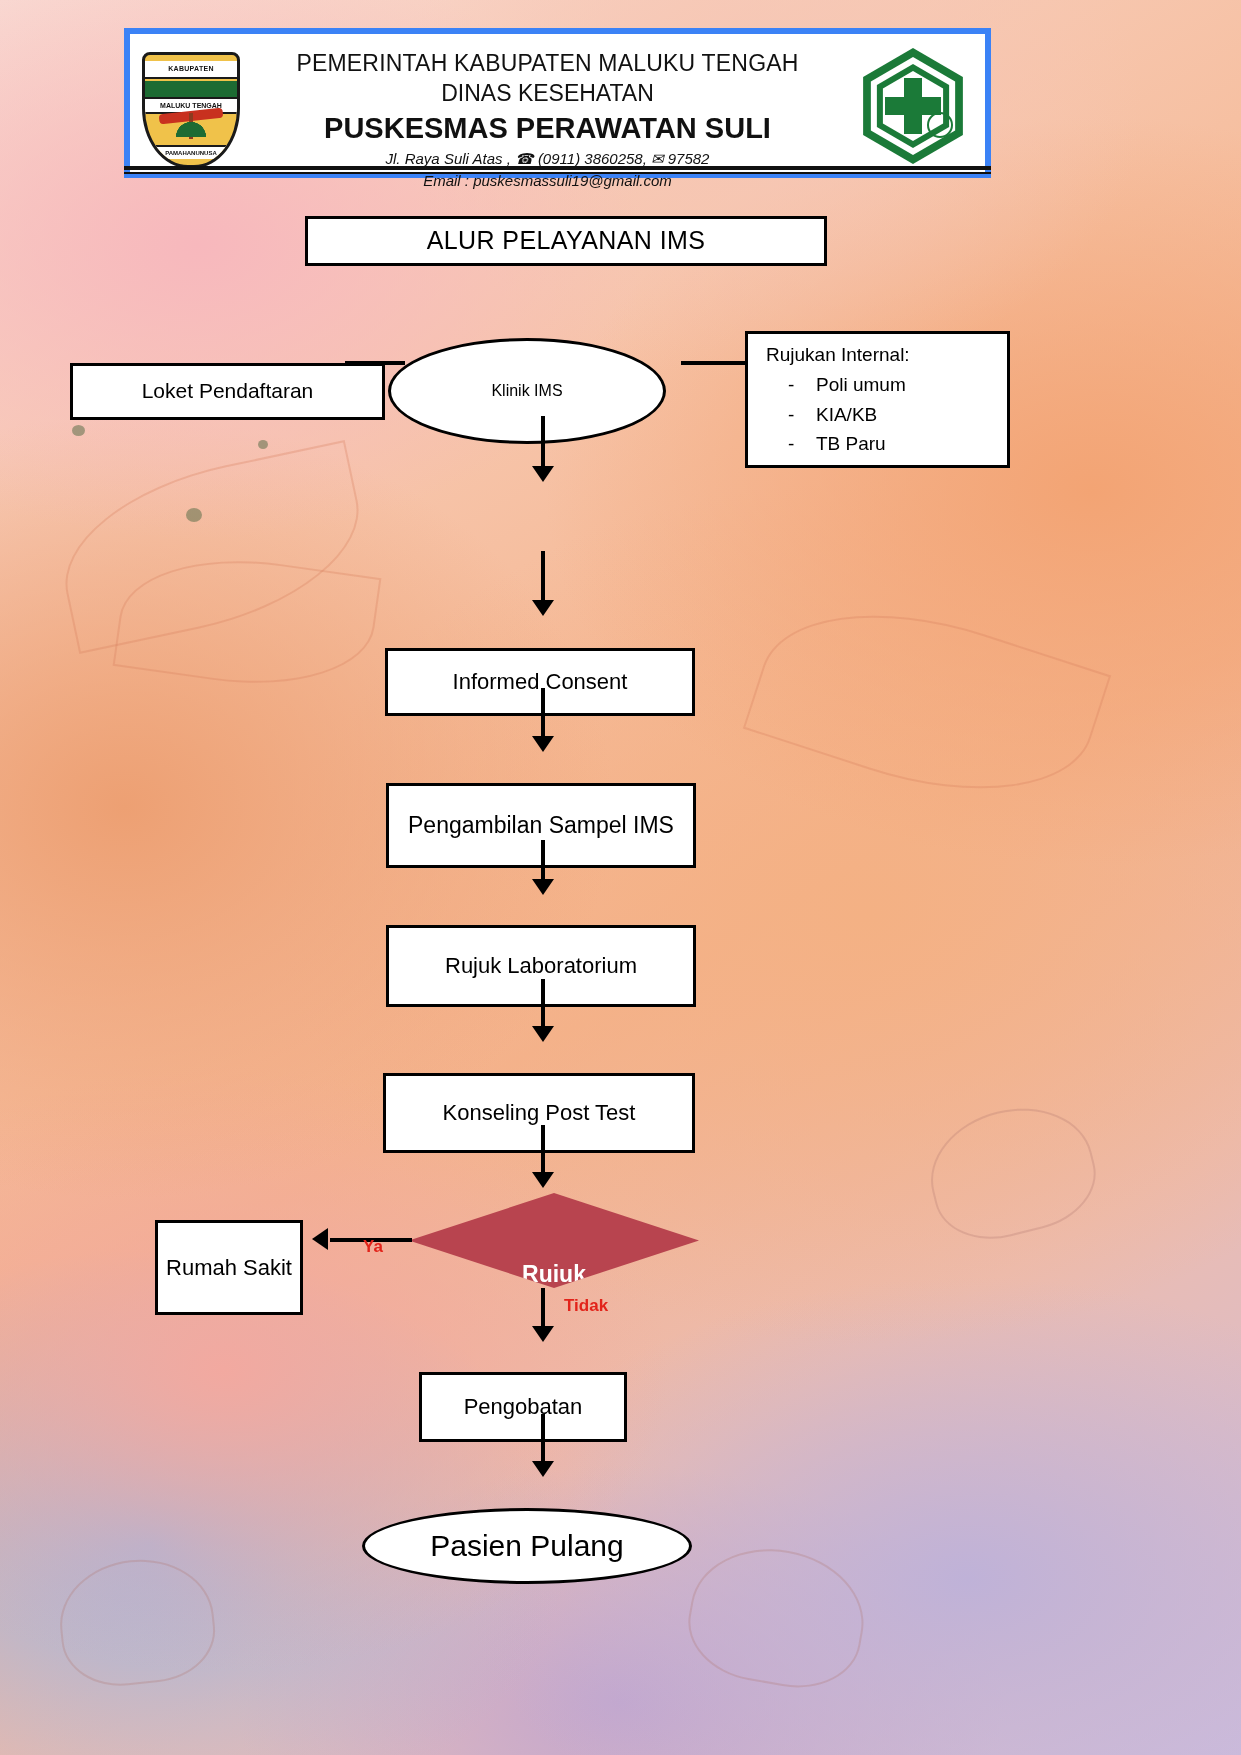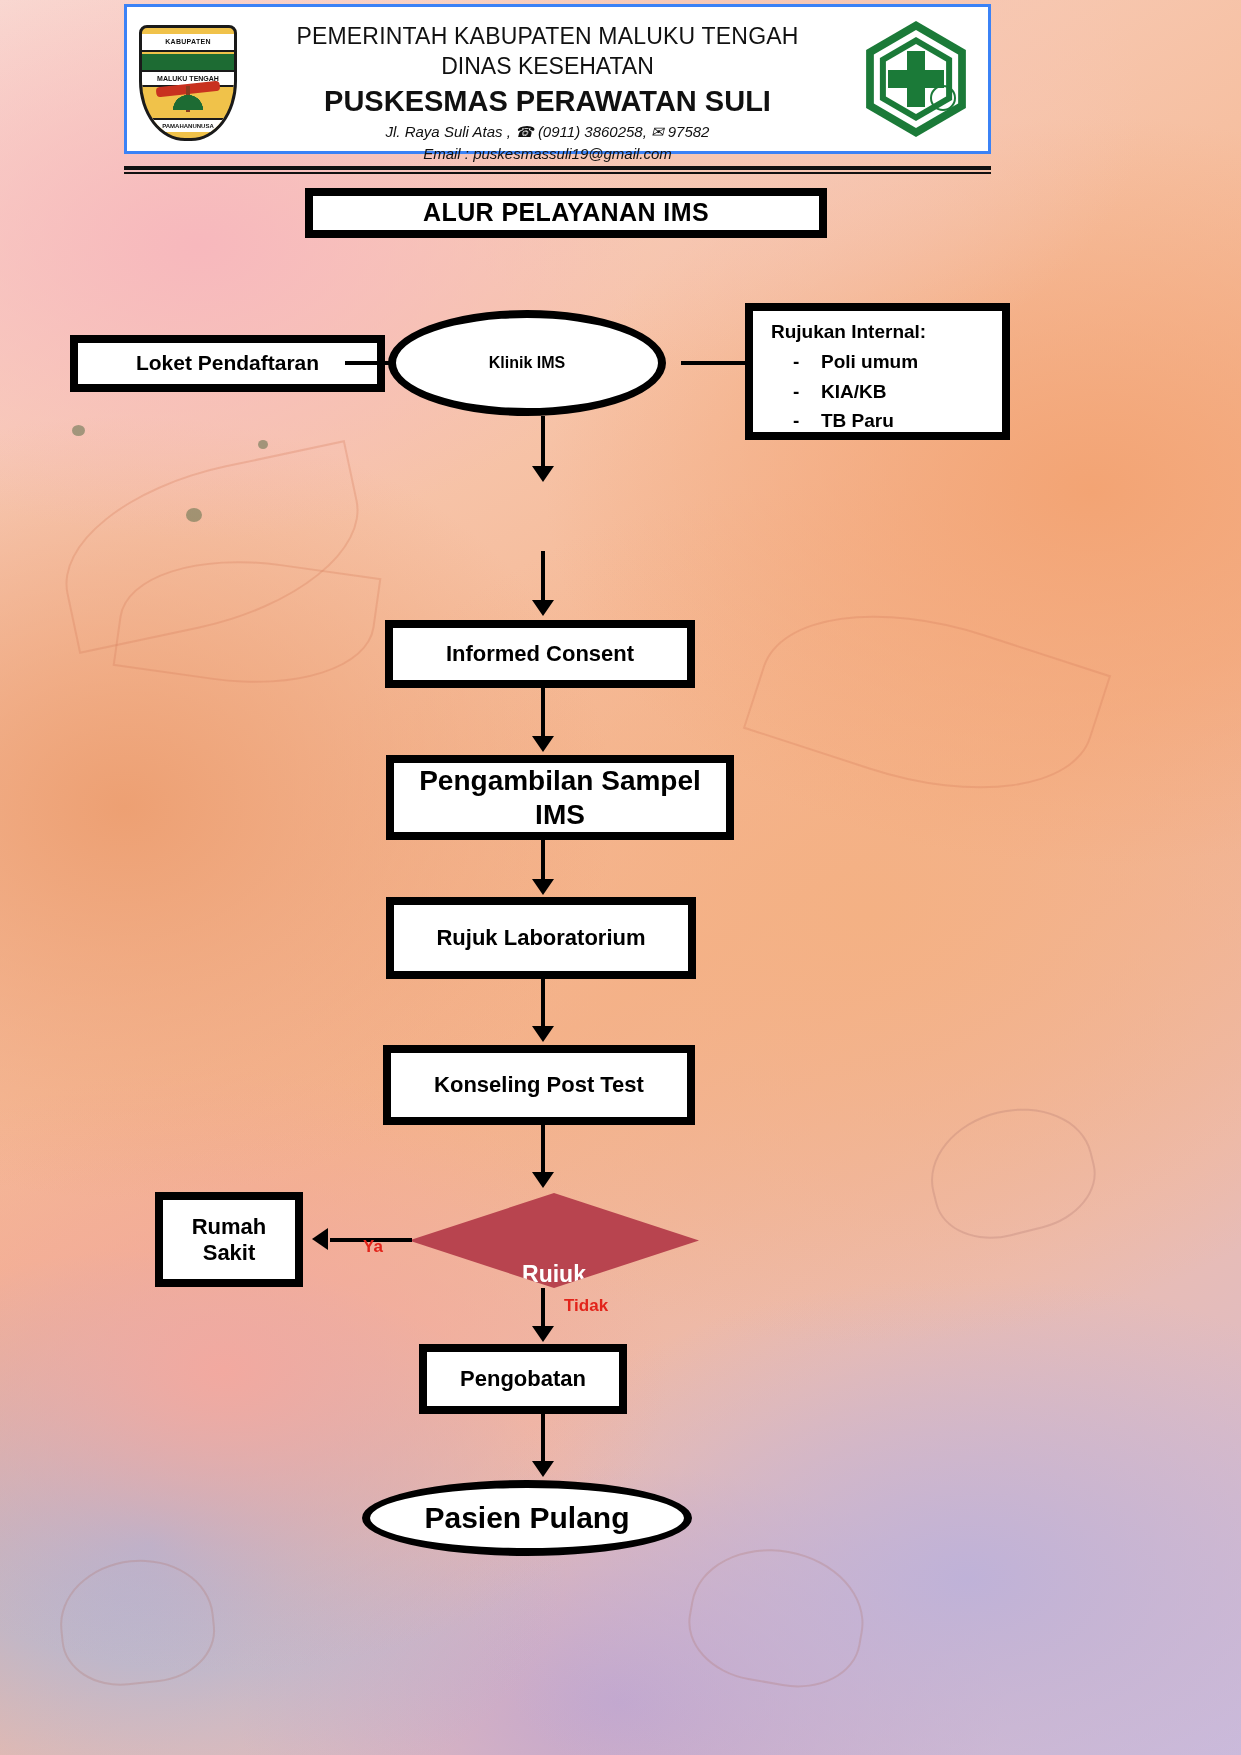--- a/index.html
+++ b/index.html
@@ -21,22 +21,22 @@
       radial-gradient(ellipse 600px 420px at 12% 88%, #9fb6e2 0%, rgba(159,182,226,0) 70%),
       radial-gradient(ellipse 700px 420px at 78% 90%, #bfb2d8 0%, rgba(191,178,216,0) 72%),
       radial-gradient(ellipse 520px 320px at 50% 97%, #c3a6cd 0%, rgba(195,166,205,0) 74%),
       linear-gradient(150deg,#f9d9d2 0%,#f6bfa0 35%,#f4b28d 55%,#ecbcb0 75%,#cdbcdc 100%);
   }
   .speck{position:absolute;border-radius:50%;background:#5c6f4a;opacity:.55;}
   .leafline{position:absolute;border:2px solid rgba(214,126,92,.30);border-radius:60% 0 60% 0;}
   .bfly{position:absolute;border:2px solid rgba(175,120,110,.28);border-radius:50% 50% 40% 40%;}
   
   #header{
-    position:absolute;left:124px;top:4px;width:867px;height:150px;
-    background:#fff;border:3px solid #3b82f6;z-index:3;box-sizing:border-box;
+    position:absolute;left:124px;top:28px;width:867px;height:150px;
+    background:#fff;border:6px solid #3b82f6;z-index:3;box-sizing:border-box;
   }
   #crest{position:absolute;left:12px;top:18px;width:92px;height:110px;}
   #crest .shield{
     width:92px;height:110px;background:#f0c24a;border:3px solid #1a1a1a;
     border-radius:8px 8px 46px 46px / 8px 8px 60px 60px;position:relative;overflow:hidden;
   }
   #crest .band{position:absolute;left:0;right:0;top:6px;height:16px;background:#fff;border-bottom:2px solid #1a1a1a;
     font-size:7px;font-weight:bold;text-align:center;line-height:16px;color:#111;letter-spacing:.3px;}
   #crest .band2{position:absolute;left:0;right:0;top:42px;height:13px;background:#fff;border-top:2px solid #1a1a1a;border-bottom:2px solid #1a1a1a;
     font-size:7px;font-weight:bold;text-align:center;line-height:13px;color:#111;}
@@ -62,36 +62,36 @@
   .h-l1{font-size:23px;letter-spacing:.2px;line-height:30px;}
   .h-l2{font-size:23px;line-height:30px;}
   .h-l3{font-size:29px;font-weight:bold;line-height:40px;}
   .h-l4{font-size:15px;font-style:italic;line-height:22px;}
   .h-l5{font-size:15px;font-style:italic;line-height:22px;}
   #headrule{position:absolute;left:124px;top:166px;width:867px;height:4px;background:#111;z-index:3;}
   #headrule:after{content:"";position:absolute;left:0;top:6px;width:867px;height:2px;background:#111;}
   
   #flow{position:absolute;inset:0;z-index:2;}
   .node{
-    position:absolute;background:#fff;border:8px solid #000000;box-sizing:border-box;
+    position:absolute;background:#fff;border:3px solid #000000;box-sizing:border-box;
     display:flex;align-items:center;justify-content:center;text-align:center;
-    font-weight:bold;color:#000;line-height:1.18;
+    font-weight:normal;color:#000;line-height:1.18;margin-top:28px;
   }
   .ellipse{border-radius:50%;}
   #title{left:305px;top:188px;width:522px;height:50px;font-size:25px;letter-spacing:.4px;}
   #loket{left:70px;top:335px;width:315px;height:57px;font-size:21px;}
   #klinik{left:388px;top:310px;width:278px;height:106px;font-size:16px;}
   #rujukan{left:745px;top:303px;width:265px;height:137px;display:block;padding:10px 14px 0 16px;text-align:left;font-size:19px;}
   #rujukan .rtitle{margin:0 0 4px 2px;}
   #rujukan ul{list-style:none;margin:0;padding:0 0 0 18px;}
   #rujukan li{position:relative;padding-left:34px;line-height:1.55;}
   #rujukan li:before{content:"-";position:absolute;left:6px;}
   #konsawal{left:412px;top:485px;width:265px;height:66px;font-size:22px;}
   #informed{left:385px;top:620px;width:310px;height:68px;font-size:22px;}
-  #sampel{left:386px;top:755px;width:348px;height:85px;font-size:28px;}
+  #sampel{left:386px;top:755px;width:310px;height:85px;font-size:23px;}
   #rujuklab{left:386px;top:897px;width:310px;height:82px;font-size:22px;}
   #konspost{left:383px;top:1045px;width:312px;height:80px;font-size:22px;}
   #rumahsakit{left:155px;top:1192px;width:148px;height:95px;font-size:22px;}
   #pengobatan{left:419px;top:1344px;width:208px;height:70px;font-size:22px;}
   #pasien{left:362px;top:1480px;width:330px;height:76px;font-size:30px;}
   .diamond{
     position:absolute;left:409px;top:1193px;width:290px;height:95px;
     background:#b8444f;clip-path:polygon(50% 0,100% 50%,50% 100%,0 50%);
     display:flex;align-items:flex-end;justify-content:center;
     color:#fff;font-size:23px;font-weight:bold;

